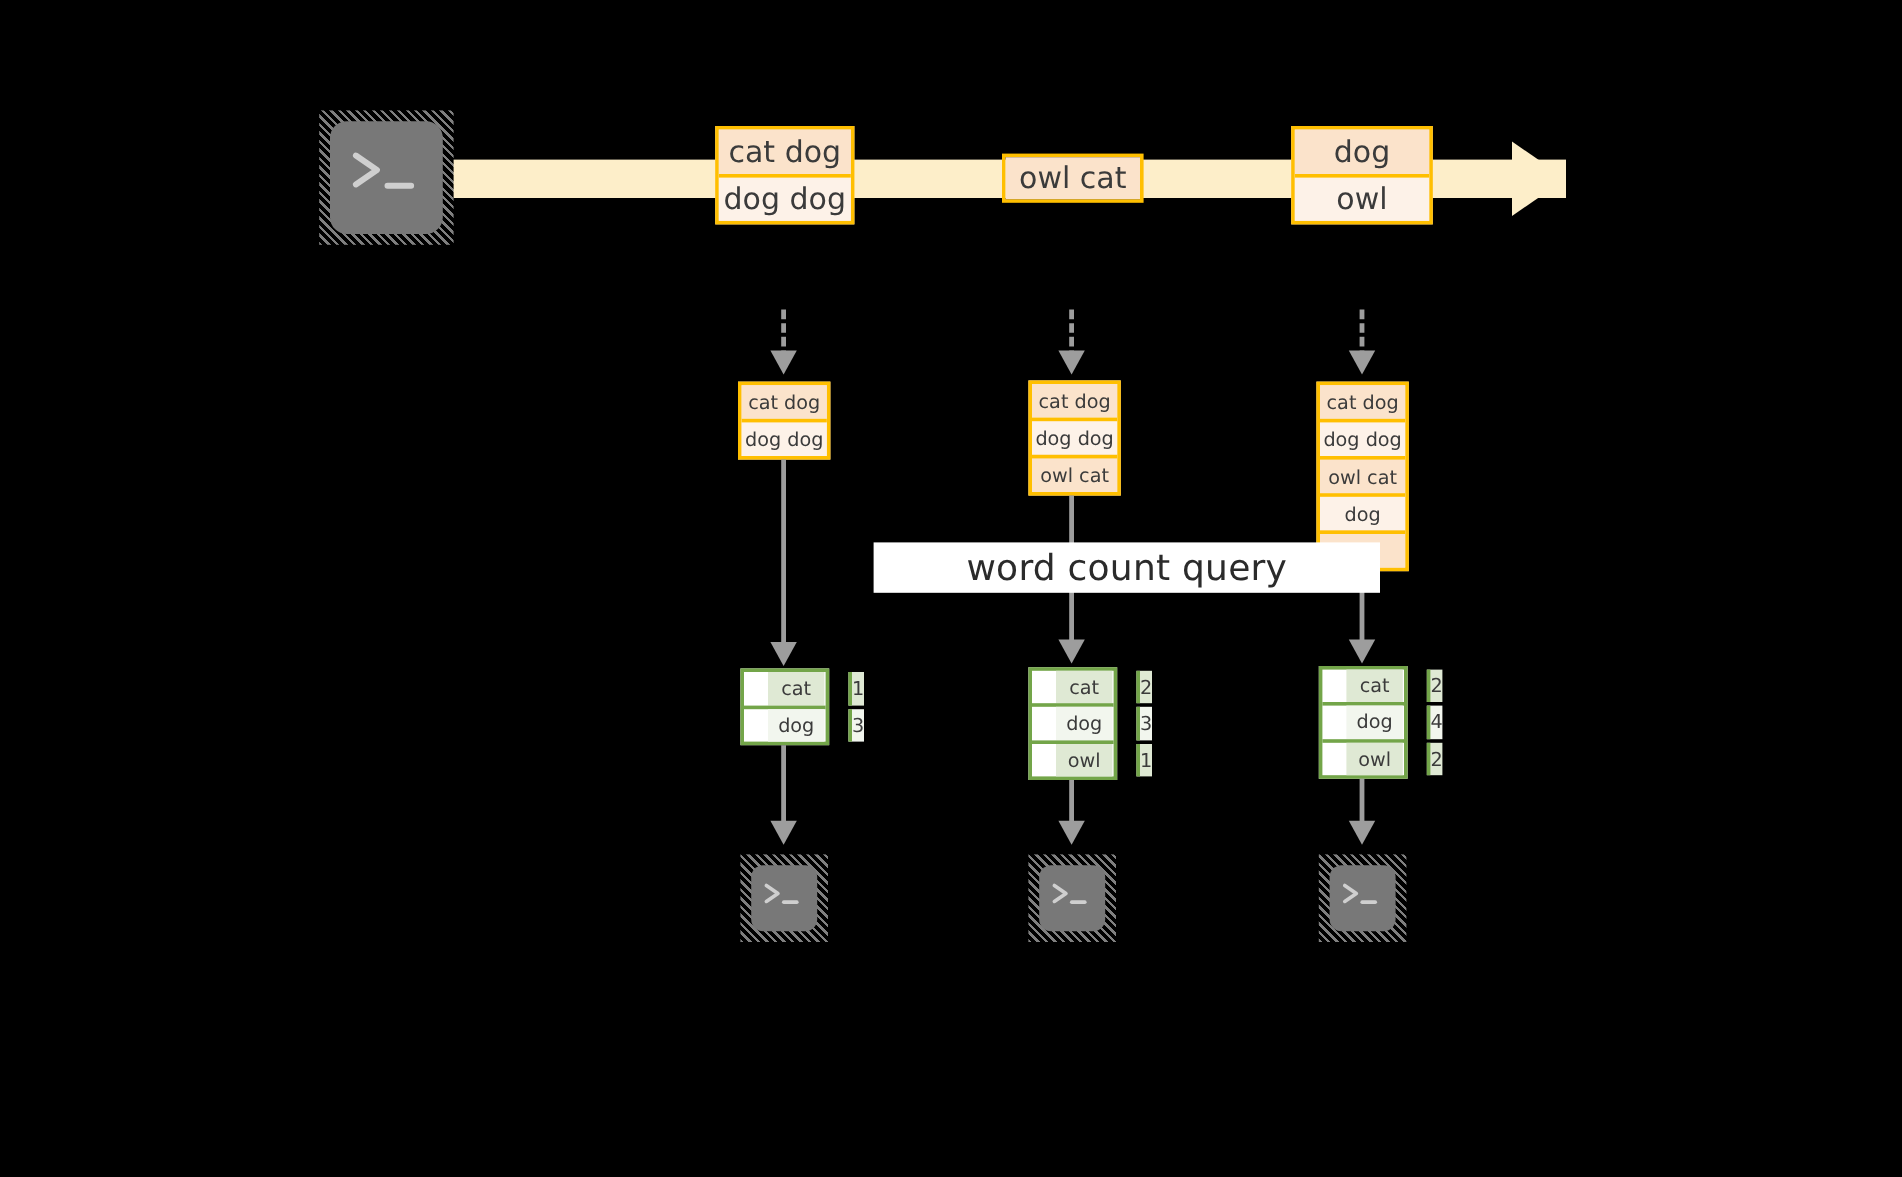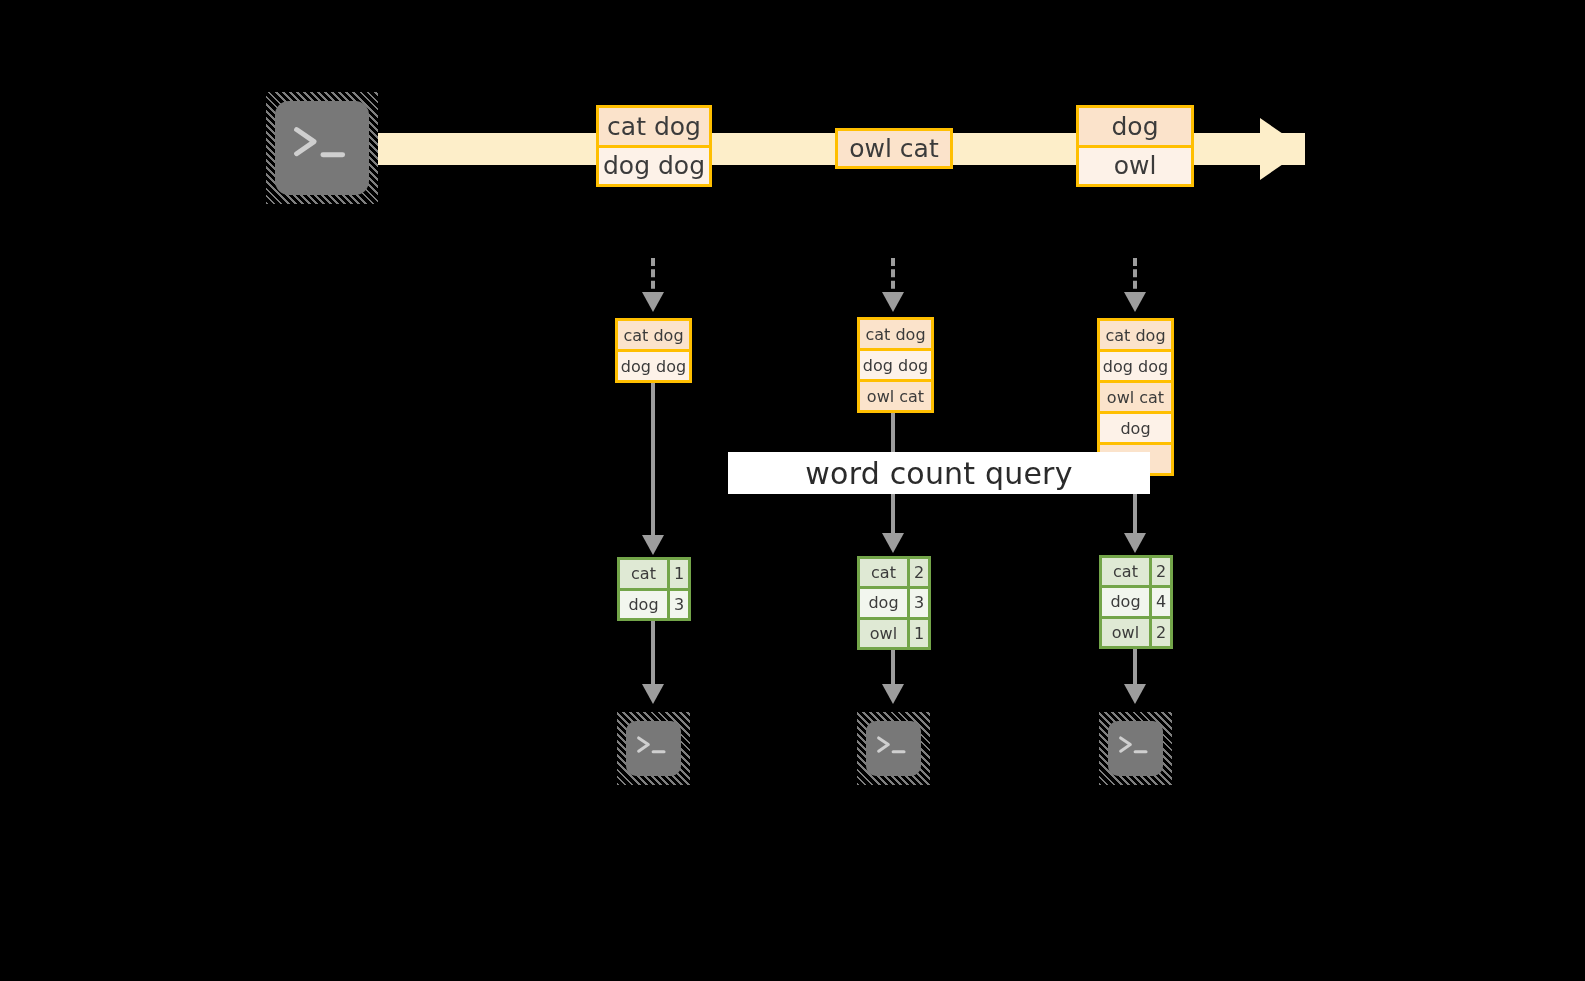--- a/index.html
+++ b/index.html
@@ -112,20 +112,21 @@
     display: flex;
   }
   .count-row + .count-row { border-top: 3px solid #73a549; }
   .count-word, .count-val {
     box-sizing: border-box;
     display: flex;
     align-items: center;
     justify-content: center;
     font-size: 16px;
     color: #3b3b3b;
+    margin-left: 20px;
   }
   .count-word { flex: 0 0 47px; }
   .count-val  { flex: 1 1 auto; border-left: 3px solid #73a549; }
   .count-row.f-green .count-word,
   .count-row.f-green .count-val { background: #dfe9d4; }
   .count-row.f-white .count-word,
   .count-row.f-white .count-val { background: #f2f6ee; }
 
   
   .conn {

